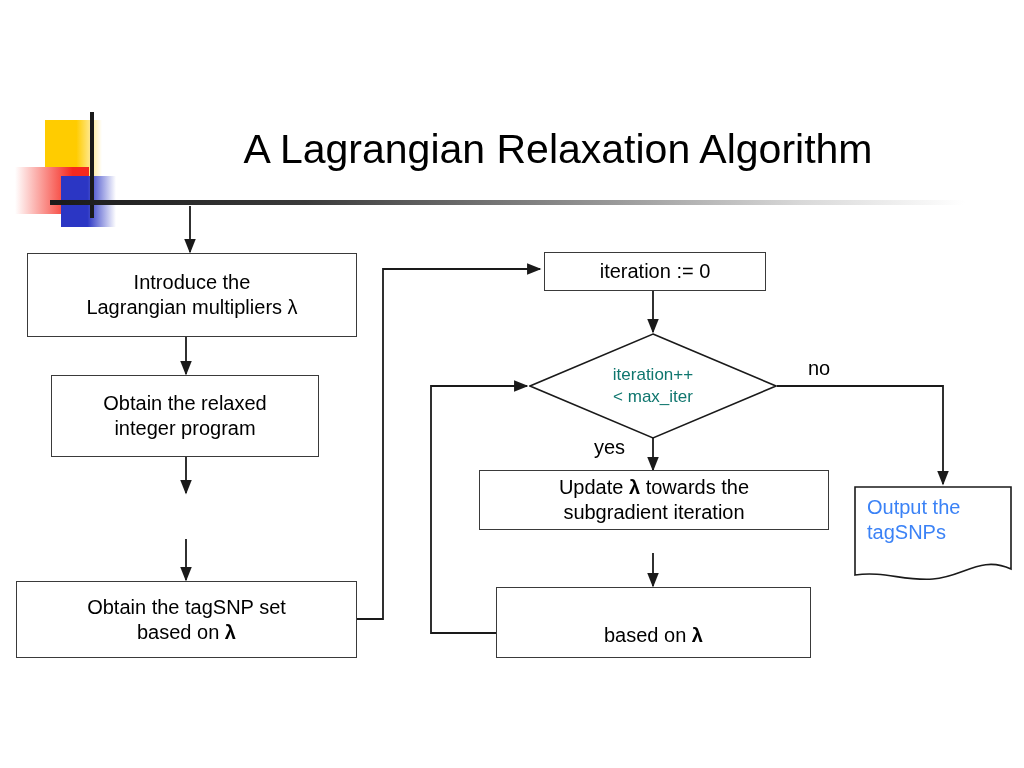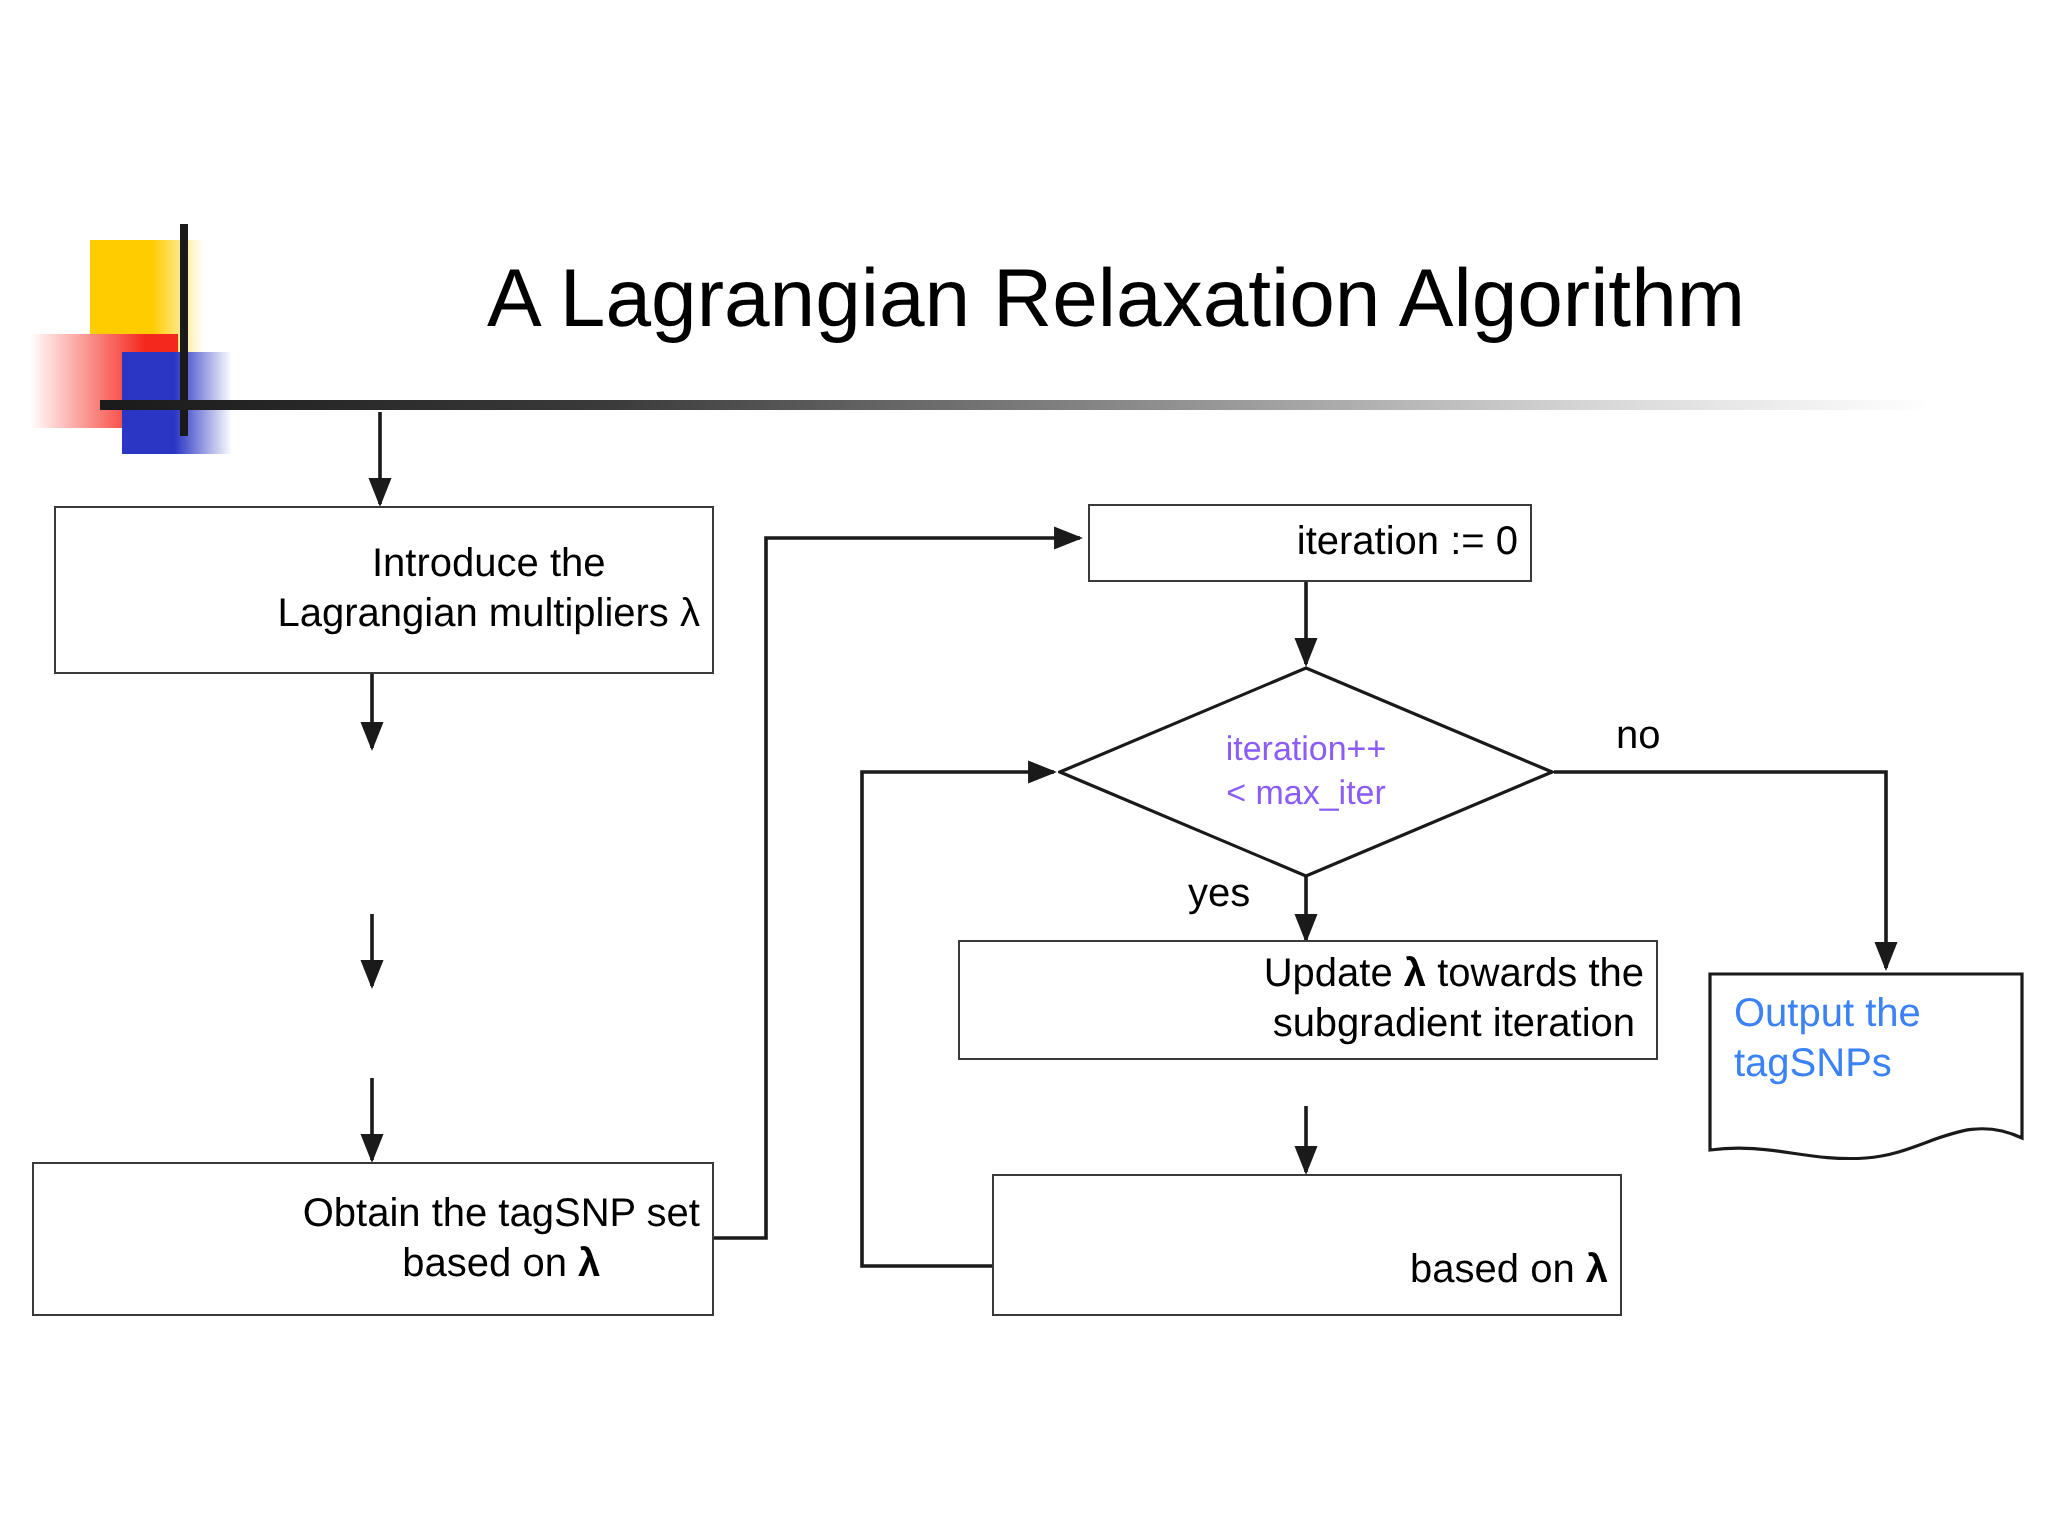--- a/index.html
+++ b/index.html
@@ -36,33 +36,33 @@
   #title{
     position:absolute;left:138px;top:124px;width:840px;
     font-size:41px;line-height:50px;color:#000000;
     letter-spacing:0px;white-space:nowrap;text-align:center;
   }
 
   
   .box{
     position:absolute;box-sizing:border-box;
     border:1px solid #3a3a3a;background:#ffffff;
-    display:flex;align-items:center;justify-content:flex-end;
+    display:flex;align-items:center;justify-content:center;
     text-align:center;color:#000000;font-size:20px;line-height:25px;
     padding:2px 6px;
   }
   .lam{font-weight:bold;}
   .ital{}
 
   .diamond-wrap{position:absolute;}
   .diamond-wrap svg{position:absolute;left:0;top:0;}
   .diamond-text{
     position:absolute;left:0;top:0;width:100%;height:100%;
     display:flex;flex-direction:column;align-items:center;justify-content:center;
-    font-size:17px;line-height:22px;color:#8b5cf6;text-align:center;
+    font-size:17px;line-height:22px;color:#0f766e;text-align:center;
     pointer-events:none;
   }
   .doc-wrap{position:absolute;}
   .doc-text{
     position:absolute;left:14px;top:10px;width:130px;
     font-size:20px;line-height:25px;color:#3b82f6;text-align:left;
   }
   .edge-label{
     position:absolute;font-size:20px;color:#000;white-space:nowrap;
   }
@@ -111,20 +111,26 @@
     </g>
   </svg>
 
   <div class="box" style="left:27px;top:253px;width:330px;height:84px;">
     <div>
       <span>Introduce the</span><br>
       <span>Lagrangian multipliers λ</span>
     </div>
   </div>
 
+  <div class="box" style="left:51px;top:375px;width:268px;height:82px;">
+    <div>
+      <span>Obtain the relaxed</span><br>
+      <span>integer program</span>
+    </div>
+  </div>
 
 
   <div class="box" style="left:16px;top:581px;width:341px;height:77px;">
     <div>
       <span>Obtain the tagSNP set</span><br>
       <span>based on <span class="lam">λ</span></span>
     </div>
   </div>
 
   <div class="box" style="left:544px;top:252px;width:222px;height:39px;">

